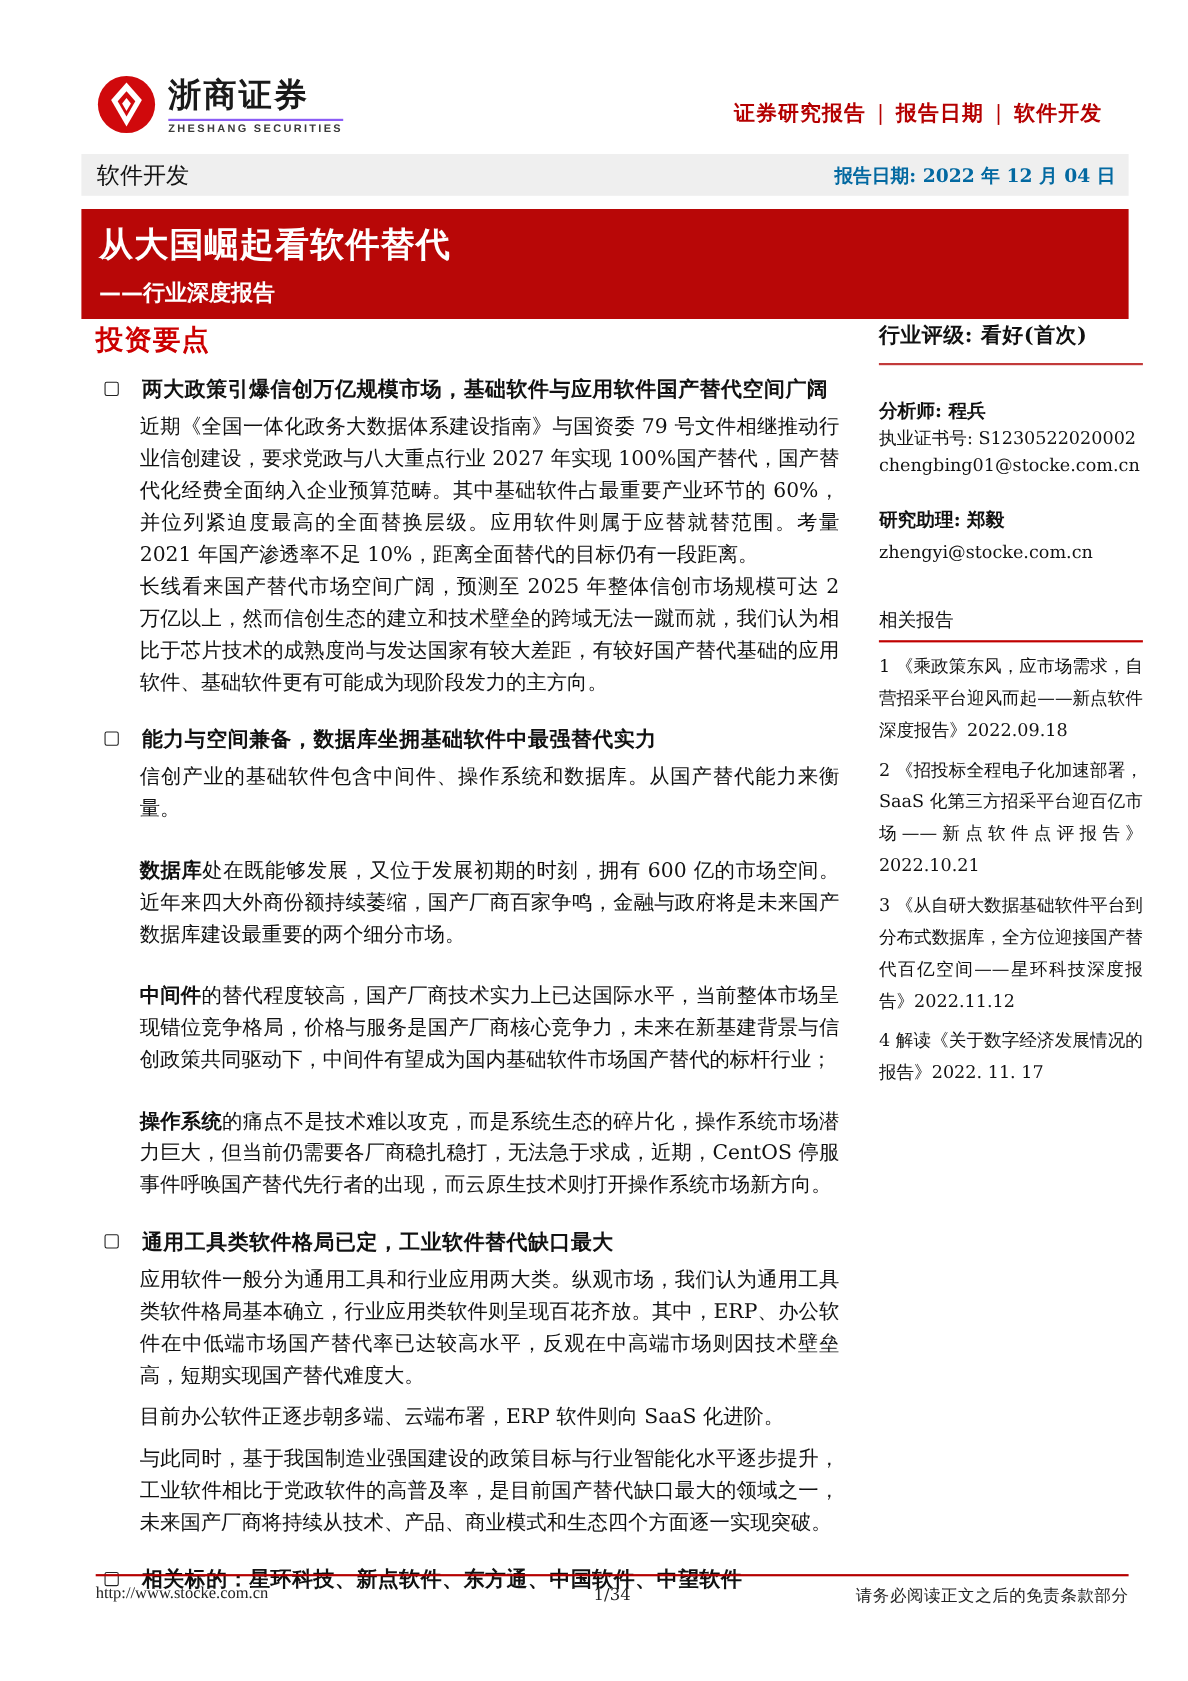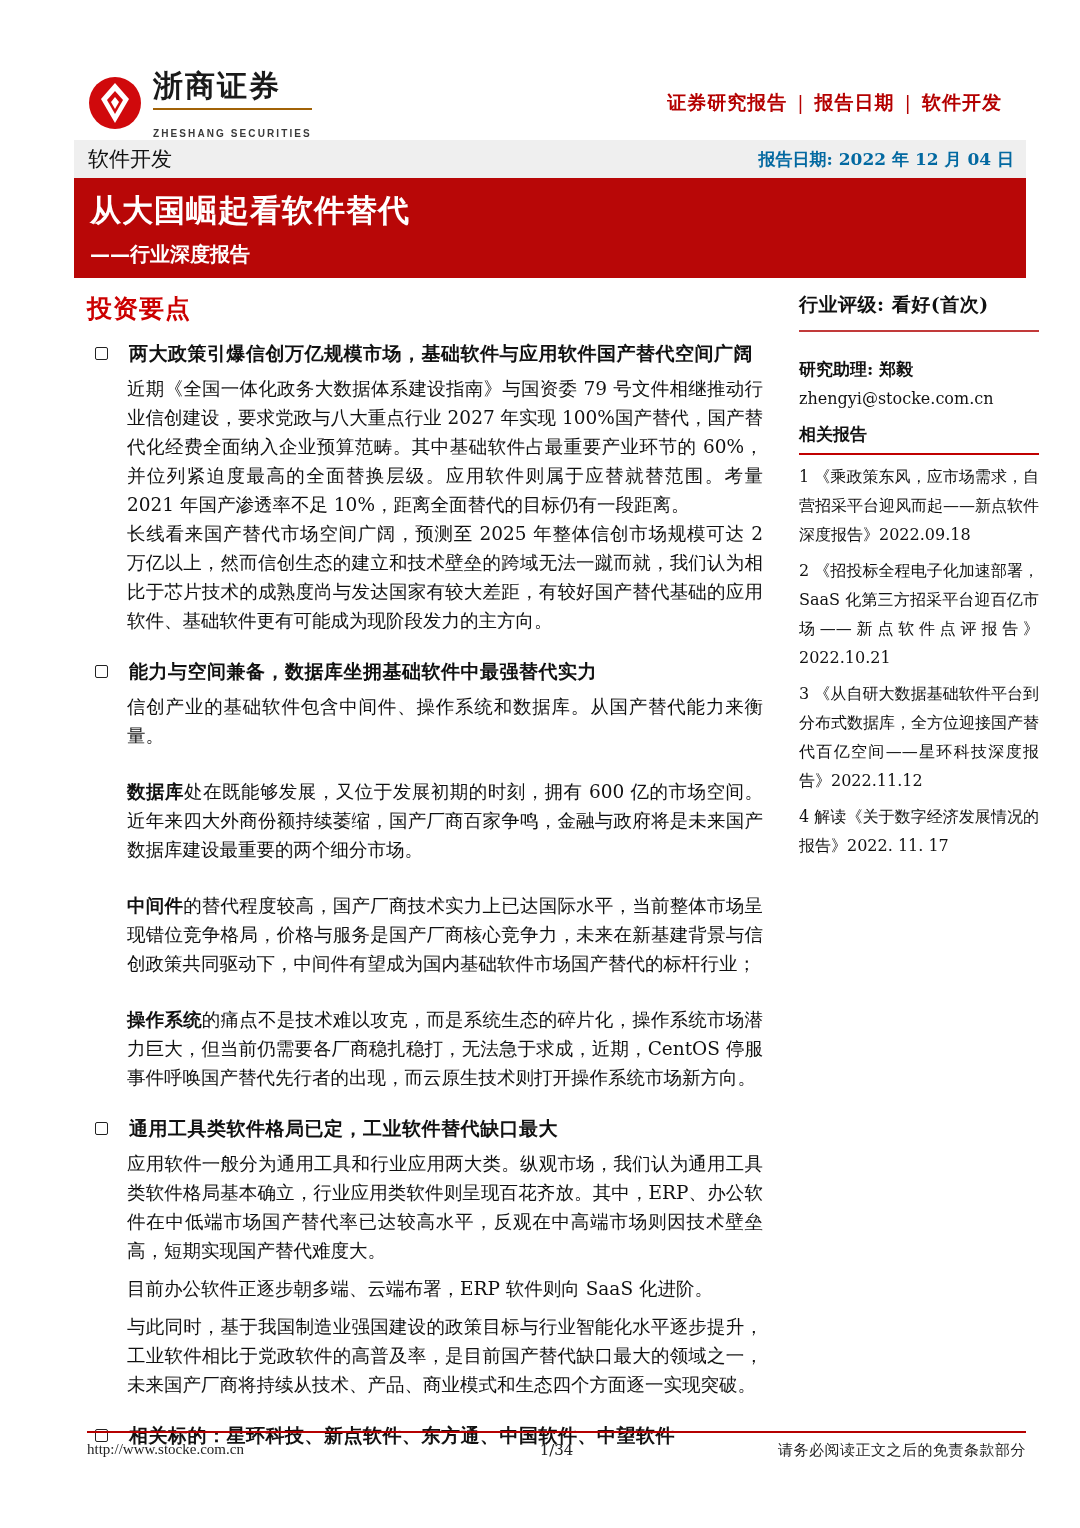--- a/index.html
+++ b/index.html
@@ -14,35 +14,35 @@
     overflow: hidden;
   }
   
   .header-row {
     position: absolute; top: 66px; left: 75px; right: 66px;
     display: flex; justify-content: space-between; align-items: flex-start;
   }
   .brand { display: flex; align-items: center; gap: 10px; }
   .brand-text { display: flex; flex-direction: column; }
   .brand-cn { font-size: 30px; font-weight: bold; color: #1a1a1a; font-family: "DejaVu Sans", sans-serif; letter-spacing: 2px; }
-  .brand-en { font-size: 10px; font-weight: bold; color: #3a3a3a; letter-spacing: 2.1px; border-top: 2px solid #a16207; padding-top: 18px; margin-top: 1px; font-family: "Liberation Sans", sans-serif; }
+  .brand-en { font-size: 10px; font-weight: bold; color: #3a3a3a; letter-spacing: 2.1px; border-top: 2px solid #8b5cf6; padding-top: 2px; margin-top: 1px; font-family: "Liberation Sans", sans-serif; }
   .breadcrumb { margin-top: 24px; color: #b40000; font-weight: bold; font-size: 19px; letter-spacing: 1px; }
   .breadcrumb .sep { margin: 0 10px; font-weight: normal; }
   
   .industry-bar {
     position: absolute; top: 140px; left: 62px; width: 952px; height: 38px;
     background: #efefef;
     display: flex; align-items: center; justify-content: space-between;
     padding: 0 12px 0 14px;
   }
   .industry-label { font-size: 21px; color: #111; }
   .report-date { font-size: 17px; font-weight: bold; color: #0369a1; }
   
   .banner {
-    position: absolute; top: 178px; left: 62px; width: 952px; height: 100px;
+    position: absolute; top: 190px; left: 62px; width: 952px; height: 100px;
     background: #b80707; color: #ffffff; padding: 12px 0 0 16px;
   }
   .banner-title { font-size: 31px; font-weight: bold; font-family: "DejaVu Sans", sans-serif; letter-spacing: 1px; }
   .banner-subtitle { font-size: 20px; font-weight: bold; font-family: "DejaVu Sans", sans-serif; margin-top: 9px; }
   
   .content { position: absolute; top: 292px; left: 75px; right: 66px; display: flex; gap: 36px; }
   .main-col { width: 676px; flex: none; }
   .section-title { color: #cc0000; font-size: 25px; font-weight: bold; margin-bottom: 16px; letter-spacing: 1px; }
   .bullet { margin-bottom: 24px; }
   .bullet-head { display: flex; align-items: flex-start; margin-bottom: 7px; }
@@ -57,21 +57,21 @@
   .gap-after { margin-bottom: 27px; }
   .small-gap { margin-bottom: 9px; }
   
   .sidebar { width: 240px; flex: none; font-size: 16px; }
   .rating { font-size: 19px; font-weight: bold; padding-bottom: 12px; border-bottom: 2px solid #c23a3a; letter-spacing: .5px; }
   .analyst-block { margin-top: 30px; }
   .an-line-bold { font-weight: bold; font-size: 17px; margin-bottom: 2px; }
   .an-line { font-size: 16px; line-height: 24px; }
   .assistant-block { margin-top: 26px; }
   .assistant-block .an-line { margin-top: 6px; }
-  .related-heading { font-weight: bold; font-size: 17px; margin-top: 12px; padding-bottom: 7px; border-bottom: 2px solid #c00000; }
+  .related-heading { font-weight: normal; font-size: 17px; margin-top: 38px; padding-bottom: 7px; border-bottom: 2px solid #c00000; }
   .report-item { font-size: 16px; line-height: 29px; margin-top: 7px; text-align: justify; }
   
   .footer {
     position: absolute; top: 1431px; left: 75px; width: 939px;
     border-top: 2.5px solid #b50000; padding-top: 8px;
     font-size: 15px; color: #222; text-align: right;
   }
   .footer-inner { position: relative; display: flex; justify-content: space-between; }
   .footer-center { position: absolute; left: 50%; transform: translateX(-50%); }
   .footer-url { color: #222; text-decoration: none; font-family: "Liberation Serif", serif; }
@@ -164,20 +164,25 @@
         </div>
       </div>
     </div>
 
     <div class="sidebar">
       <div class="rating">
         <span>行业评级:</span>
         <span>看好(首次)</span>
       </div>
 
+      <div class="analyst-block">
+        <div class="an-line-bold">分析师: 程兵</div>
+        <div class="an-line">执业证书号: S1230522020002</div>
+        <div class="an-line">chengbing01@stocke.com.cn</div>
+      </div>
 
       <div class="assistant-block">
         <div class="an-line-bold">研究助理: 郑毅</div>
         <div class="an-line">zhengyi@stocke.com.cn</div>
       </div>
 
       <div class="related-heading">相关报告</div>
       <div>
         <div class="report-item">1 《乘政策东风，应市场需求，自营招采平台迎风而起——新点软件深度报告》2022.09.18</div>
         <div class="report-item">2 《招投标全程电子化加速部署，SaaS 化第三方招采平台迎百亿市场——新点软件点评报告》2022.10.21</div>

